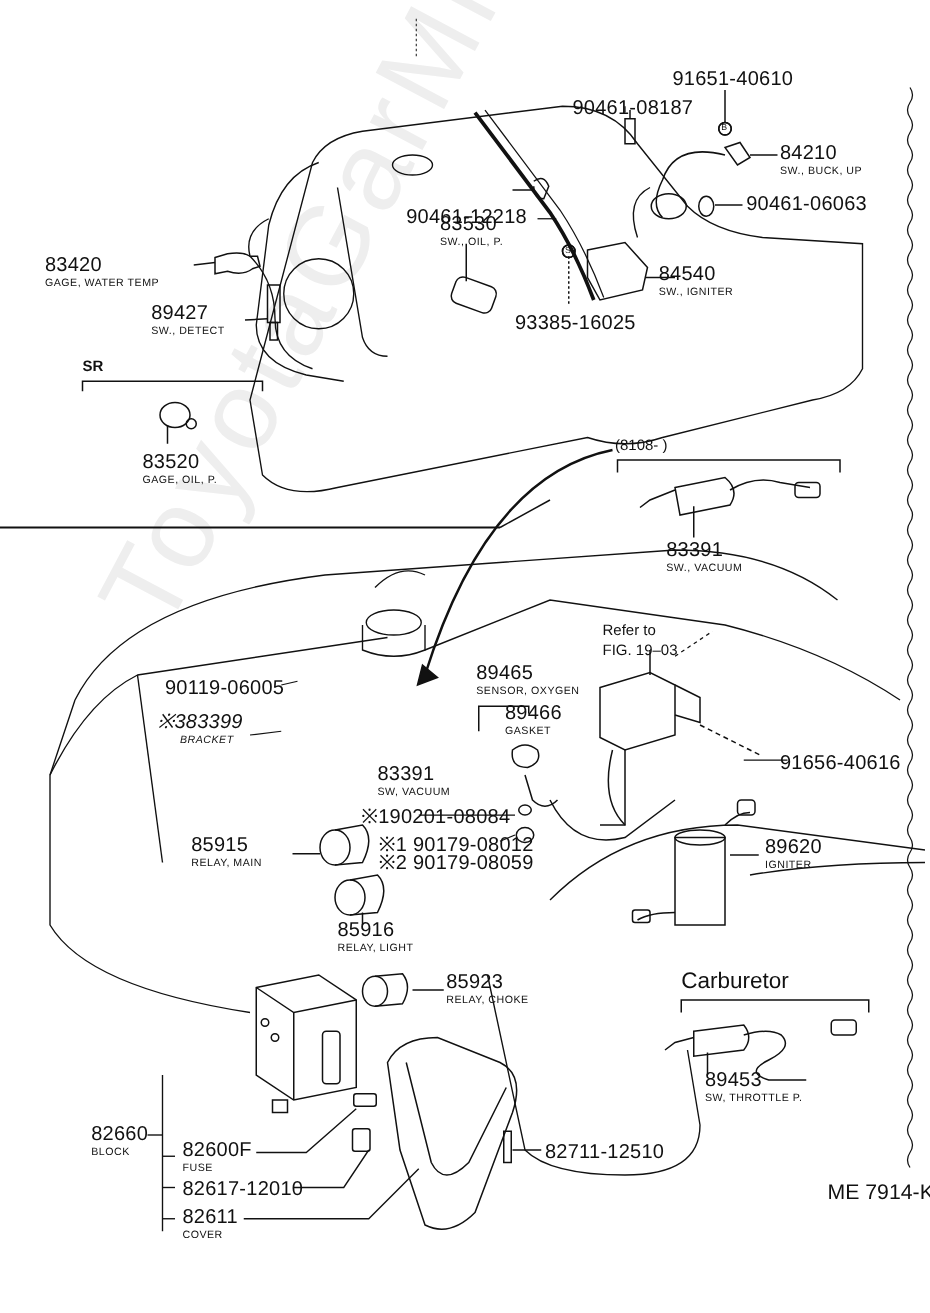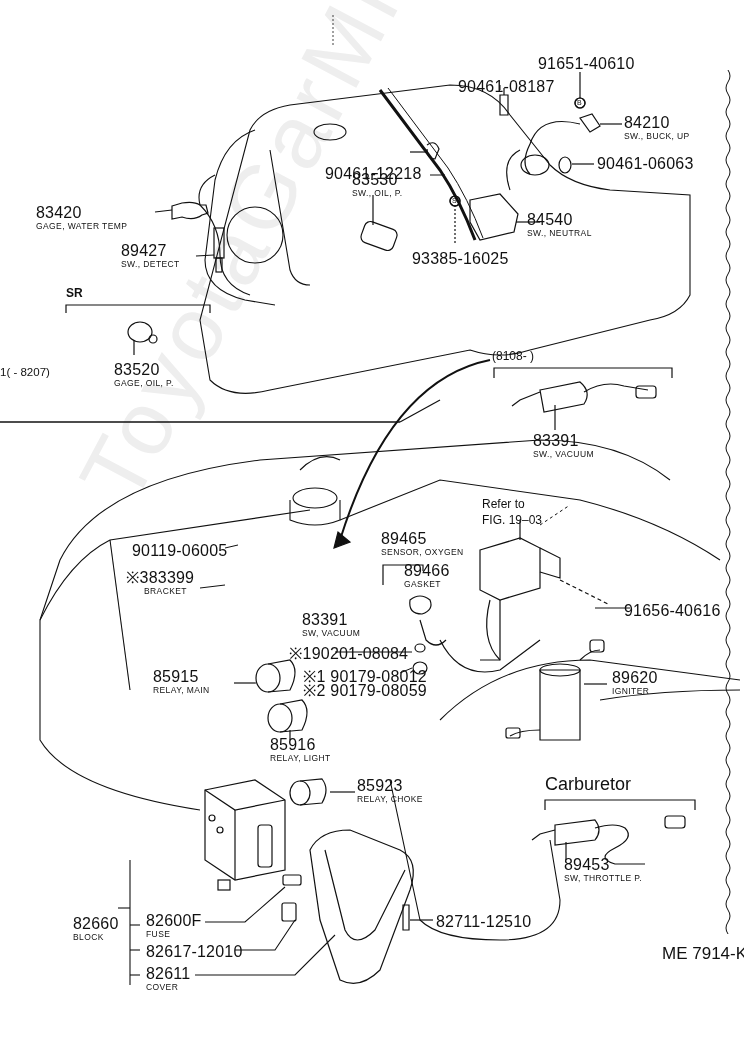--- a/index.html
+++ b/index.html
@@ -218,49 +218,48 @@
   <span class="lbl ref" style="left:66px;top:287px;font-weight:bold;">SR</span>
   <span class="lbl ref" style="left:492px;top:350px;">(8108-        )</span>
   <span class="lbl ref" style="left:545px;top:775px;font-size:18px;">Carburetor</span>
 
   <div class="lbl ref" style="left:482px;top:496px;line-height:1.35;">
     <div>Refer to</div>
     <div>FIG. 19–03</div>
   </div>
 
   <div class="lbl note" style="left:0px;top:364px;line-height:1.45;">
-    <div>1(       - 8207)</div>
   </div>
 
   <div class="lbl" style="left:538px;top:56px;"><span class="pn">91651-40610</span></div>
   <div class="lbl" style="left:458px;top:79px;"><span class="pn">90461-08187</span></div>
   <div class="lbl" style="left:624px;top:115px;"><span class="pn">84210</span><span class="nm">SW., BUCK, UP</span></div>
   <div class="lbl" style="left:325px;top:146px;margin-top:20px;"><span class="pn">90461-12218</span></div>
   <div class="lbl" style="left:597px;top:156px;"><span class="pn">90461-06063</span></div>
   <div class="lbl" style="left:352px;top:172px;"><span class="pn">83530</span><span class="nm">SW., OIL, P.</span></div>
-  <div class="lbl" style="left:527px;top:212px;"><span class="pn">84540</span><span class="nm">SW., NEUTRAL</span></div>
+  <div class="lbl" style="left:527px;top:212px;"><span class="pn">84540</span><span class="nm">SW., IGNITER</span></div>
   <div class="lbl" style="left:412px;top:251px;"><span class="pn">93385-16025</span></div>
   <div class="lbl" style="left:36px;top:205px;"><span class="pn">83420</span><span class="nm">GAGE, WATER TEMP</span></div>
   <div class="lbl" style="left:121px;top:243px;"><span class="pn">89427</span><span class="nm">SW., DETECT</span></div>
   <div class="lbl" style="left:114px;top:362px;"><span class="pn">83520</span><span class="nm">GAGE, OIL, P.</span></div>
   <div class="lbl" style="left:533px;top:433px;"><span class="pn">83391</span><span class="nm">SW., VACUUM</span></div>
   <div class="lbl" style="left:132px;top:543px;"><span class="pn">90119-06005</span></div>
-  <div class="lbl" style="left:126px;top:570px;"><span class="pn">※383399</span><span class="nm" style="margin-left:18px;">BRACKET</span></div>
+  <div class="lbl" style="left:126px;top:570px;font-style:italic;"><span class="pn">※383399</span><span class="nm" style="margin-left:18px;">BRACKET</span></div>
   <div class="lbl" style="left:302px;top:612px;"><span class="pn">83391</span><span class="nm">SW, VACUUM</span></div>
   <div class="lbl" style="left:381px;top:531px;"><span class="pn">89465</span><span class="nm">SENSOR, OXYGEN</span></div>
   <div class="lbl" style="left:404px;top:563px;"><span class="pn">89466</span><span class="nm">GASKET</span></div>
   <div class="lbl" style="left:624px;top:603px;"><span class="pn">91656-40616</span></div>
   <div class="lbl" style="left:289px;top:646px;"><span class="pn">※190201-08084</span></div>
   <div class="lbl" style="left:303px;top:669px;"><span class="pn">※1 90179-08012</span></div>
   <div class="lbl" style="left:303px;top:683px;"><span class="pn">※2 90179-08059</span></div>
   <div class="lbl" style="left:153px;top:669px;"><span class="pn">85915</span><span class="nm">RELAY, MAIN</span></div>
   <div class="lbl" style="left:270px;top:737px;"><span class="pn">85916</span><span class="nm">RELAY, LIGHT</span></div>
   <div class="lbl" style="left:612px;top:670px;"><span class="pn">89620</span><span class="nm">IGNITER</span></div>
   <div class="lbl" style="left:357px;top:778px;"><span class="pn">85923</span><span class="nm">RELAY, CHOKE</span></div>
   <div class="lbl" style="left:564px;top:857px;"><span class="pn">89453</span><span class="nm">SW, THROTTLE P.</span></div>
-  <div class="lbl" style="left:73px;top:900px;margin-top:16px;"><span class="pn">82660</span><span class="nm">BLOCK</span></div>
+  <div class="lbl" style="left:73px;top:900px;"><span class="pn">82660</span><span class="nm">BLOCK</span></div>
   <div class="lbl" style="left:146px;top:913px;"><span class="pn">82600F</span><span class="nm">FUSE</span></div>
   <div class="lbl" style="left:146px;top:944px;"><span class="pn">82617-12010</span></div>
   <div class="lbl" style="left:146px;top:966px;"><span class="pn">82611</span><span class="nm">COVER</span></div>
   <div class="lbl" style="left:436px;top:914px;"><span class="pn">82711-12510</span></div>
 
   <span class="lbl" style="left:662px;top:945px;font-size:17px;">ME 7914-K</span>
 </div>
 
 </body></html>

